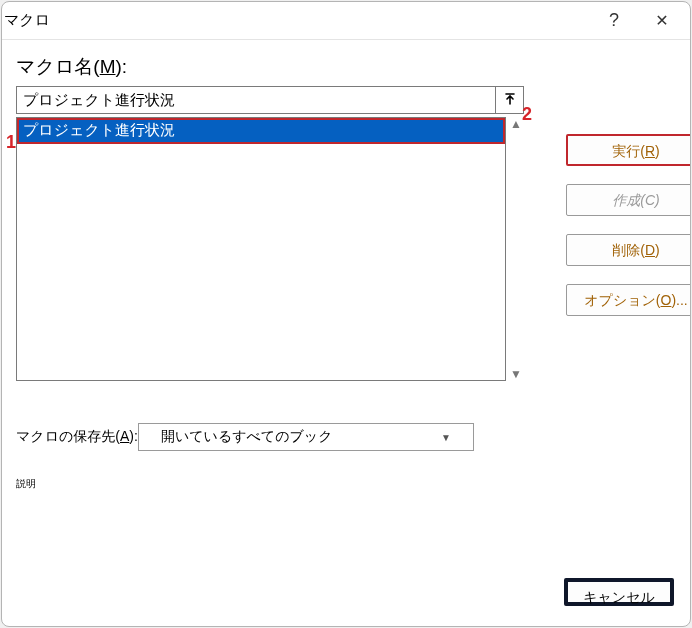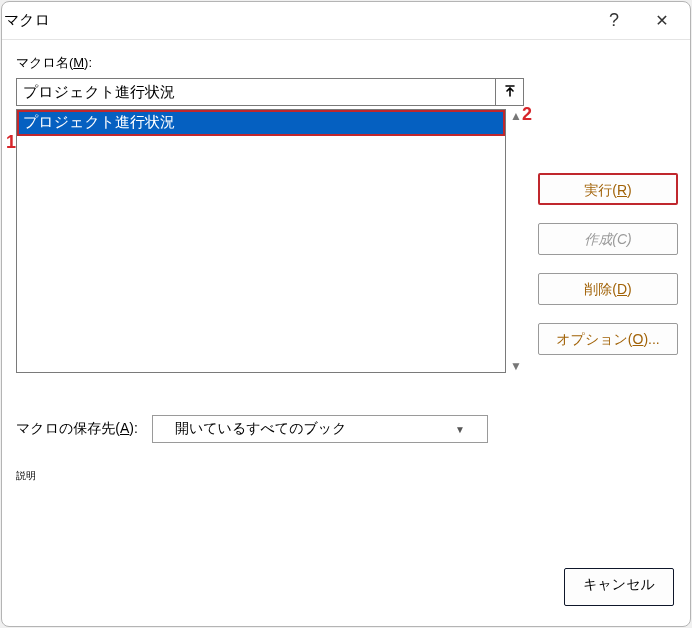--- a/index.html
+++ b/index.html
@@ -46,30 +46,31 @@
     color: #333;
   }
   .titlebar-btn.help {
     font-size: 18px;
   }
   .content {
     padding: 14px 14px 14px 14px;
     position: relative;
   }
   .label-row {
-    font-size: 13px;
+    font-size: 19px;
     color: #000;
     margin-bottom: 6px;
   }
   .underline {
     text-decoration: underline;
   }
   .top-row {
     display: flex;
-    align-items: flex-end;
+    align-items: center;
+    gap: 28px;
   }
   .name-col {
     flex: 0 0 508px;
     margin-right: 14px;
   }
   .btn-col {
     flex: 0 0 140px;
   }
   .input-wrap {
     display: flex;
@@ -147,21 +148,21 @@
     color: #9a9a9a;
     font-style: italic;
   }
   .store-row {
     display: flex;
     align-items: center;
     margin-top: 42px;
   }
   .store-label {
     font-size: 14px;
-    margin-right: 14px;
+    margin-right: 0;
   }
   .select {
     width: 336px;
     height: 28px;
     border: 1px solid #9a9a9a;
     background: #fff;
     display: flex;
     align-items: center;
     justify-content: space-between;
     padding: 0 22px;
@@ -175,22 +176,22 @@
     font-size: 10px;
     margin-top: 26px;
   }
   .bottom-bar {
     position: absolute;
     right: 16px;
     bottom: 20px;
   }
   .cancel-btn {
     width: 110px;
-    height: 38px;
-    border: 1px solid #0f172a;
+    height: 28px;
+    border: 4px solid #0f172a;
     background: #fdfdfd;
     font-size: 14px;
     text-align: center;
     line-height: 30px;
     border-radius: 2px;
   }
   .annot {
     position: absolute;
     font-weight: bold;
     color: #d6252a;

